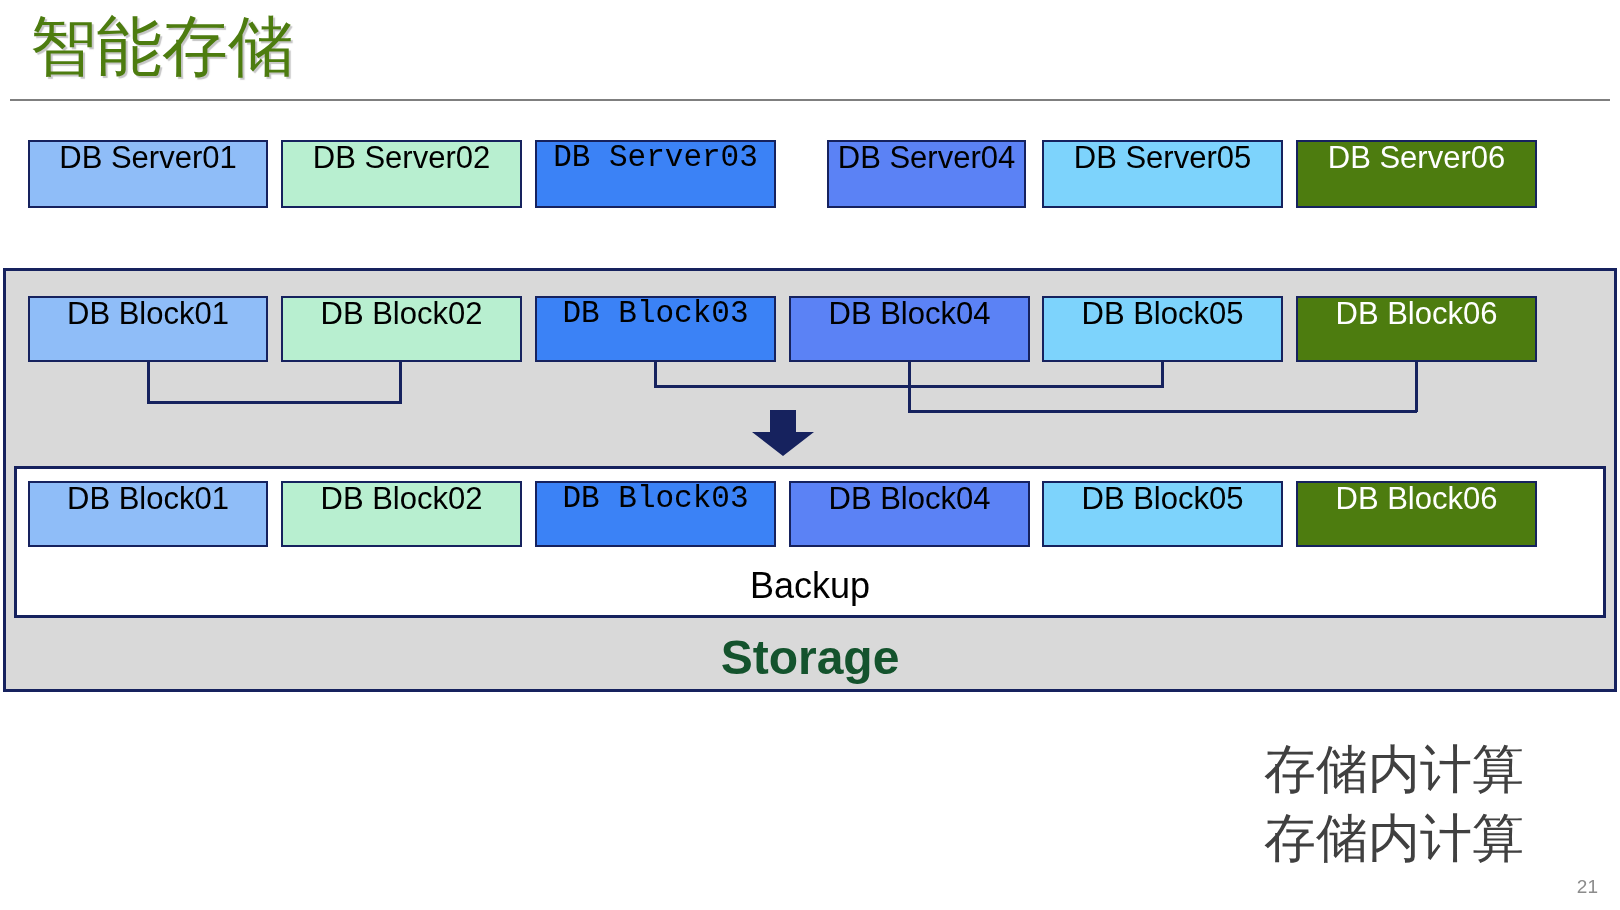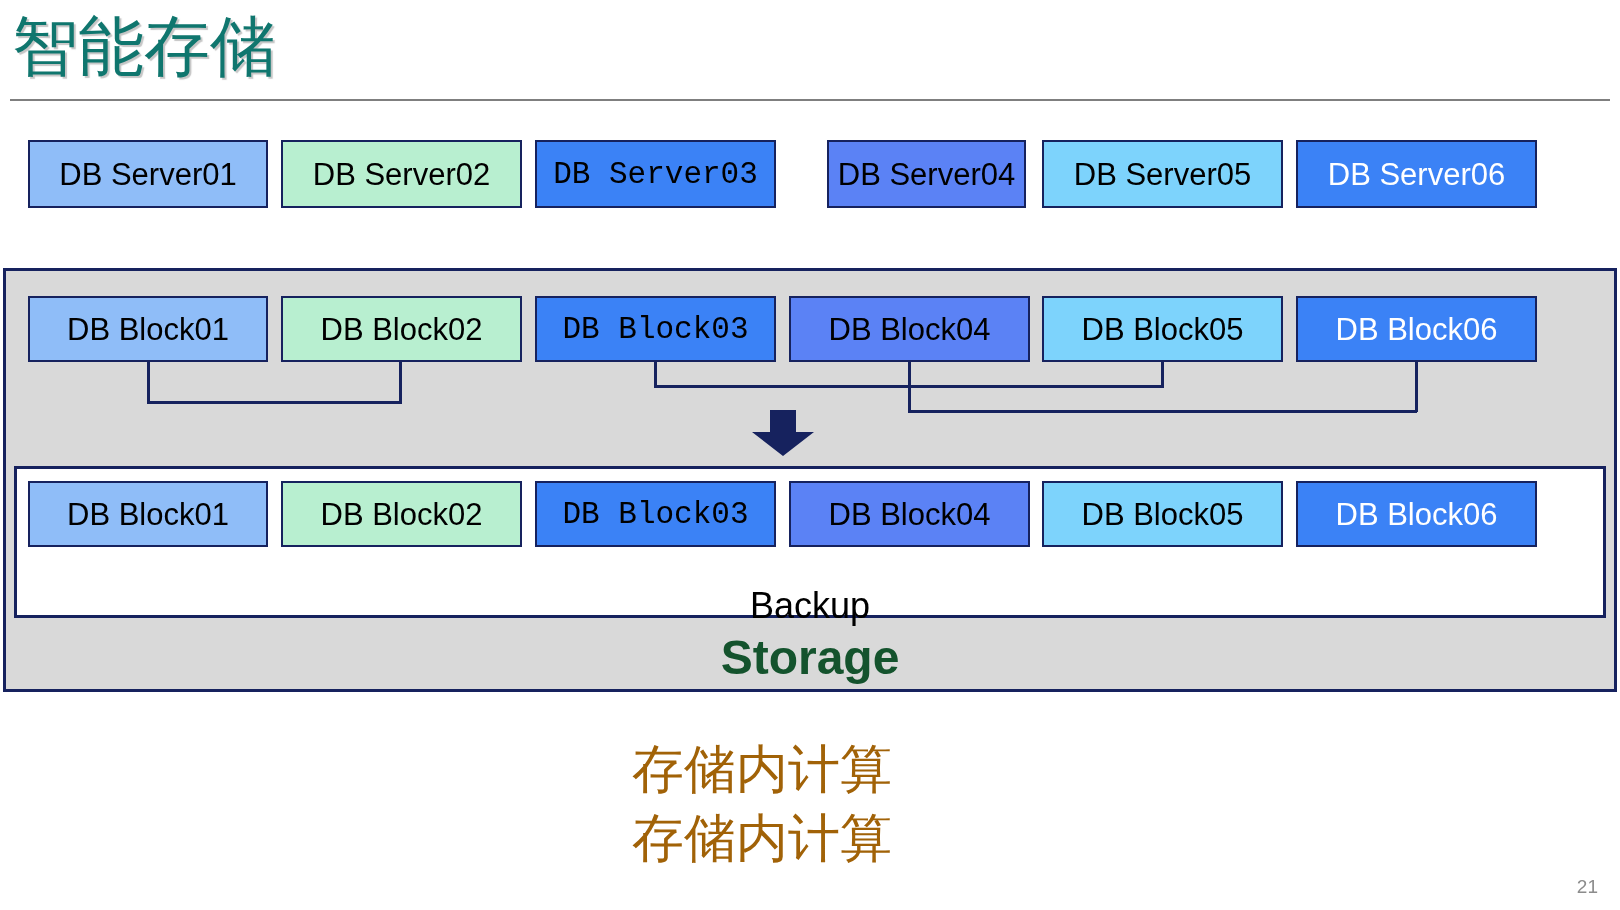--- a/index.html
+++ b/index.html
@@ -11,57 +11,57 @@
     width: 1620px;
     height: 910px;
     position: relative;
     overflow: hidden;
     font-family: "Liberation Sans", "DejaVu Sans", sans-serif;
   }
 
   
   #slide-title {
     position: absolute;
-    left: 12px;
+    left: 30px;
     top: 2px;
     font-size: 66px;
     line-height: 1.35;
     font-weight: 400;
-    color: #0f766e;
+    color: #4d7c0f;
     text-shadow: 2px 2px 1px rgba(150,150,150,0.55);
     white-space: nowrap;
   }
   #title-rule {
     position: absolute;
     left: 10px;
     top: 99px;
     width: 1600px;
     height: 2px;
     background: #7F7F7F;
   }
 
   
   .dbbox {
     position: absolute;
     border: 2px solid #16225E;
     box-sizing: border-box;
     display: flex;
-    align-items: center;
+    align-items: flex-start;
     justify-content: center;
     font-size: 31px;
     line-height: 1;
     white-space: nowrap;
     color: #000000;
   }
   .dbbox.lightblue { background: #8FBDF8; }
   .dbbox.mint      { background: #B8EFD0; }
   .dbbox.peach     { background: #3b82f6; font-family: Liberation Mono, monospace; }
   .dbbox.royal     { background: #5B82F5; }
   .dbbox.yellow    { background: #7dd3fc; }
-  .dbbox.purple    { background: #3b82f6; color: #FFFFFF; }
+  .dbbox.purple    { background: #4d7c0f; color: #FFFFFF; }
 
   
   #server-row .dbbox { top: 140px; height: 68px; }
 
   
   #storage-container {
     position: absolute;
     left: 3px;
     top: 268px;
     width: 1614px;
@@ -102,45 +102,44 @@
   }
   #backup-row .dbbox { top: 481px; height: 66px; }
   #backup-label {
     position: absolute;
     left: 14px;
     top: 565px;
     width: 1592px;
     text-align: center;
     font-size: 36px;
     color: #000000;
-    margin-top: 20px;
   }
 
   
   #storage-label {
     position: absolute;
     left: 3px;
     top: 630px;
     width: 1614px;
     text-align: center;
     font-size: 48px;
     font-weight: bold;
     color: #14532d;
   }
 
   
   #caption {
     position: absolute;
     left: 0;
     top: 735px;
     width: 1524px;
-    text-align: center;
+    text-align: right;
     font-size: 52px;
     line-height: 1.33;
-    color: #a16207;
+    color: #404040;
   }
   #caption div { white-space: nowrap; }
 
   
   #page-number {
     position: absolute;
     right: 22px;
     bottom: 12px;
     font-size: 19px;
     color: #8C8C8C;

